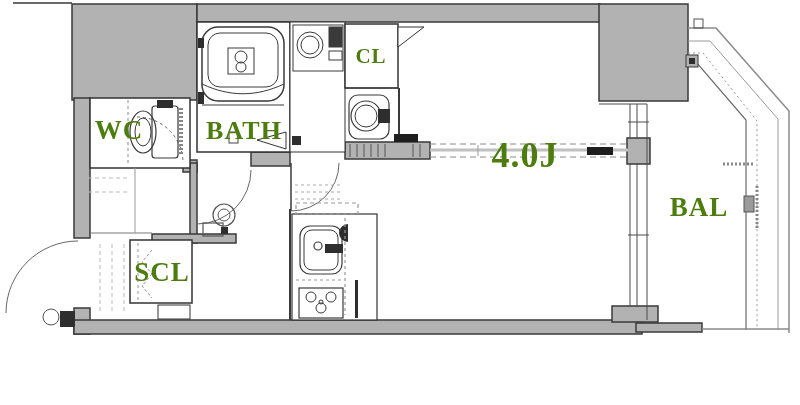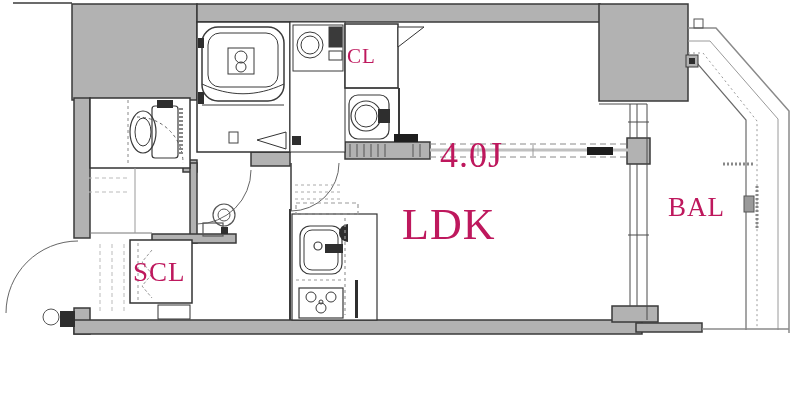--- a/index.html
+++ b/index.html
@@ -1,19 +1,19 @@
 <!DOCTYPE html>
 <html><head>
 <meta charset="utf-8">
 <style>
   html,body{margin:0;padding:0;background:#fff;}
   .plan{position:relative;width:800px;height:405px;background:#fff;overflow:hidden;
         font-family:"Liberation Serif",serif;}
   .plan svg{position:absolute;left:0;top:0;}
-  .lbl{position:absolute;font-weight:normal;color:#be185d;text-align:left;
+  .lbl{position:absolute;font-weight:bold;color:#4d7c0f;text-align:center;
        line-height:1;letter-spacing:1px;white-space:nowrap;}
   .lbl-ent {left:2px;  top:213px; width:76px;  font-size:30px;}
   .lbl-wc  {left:90px; top:117px; width:58px;  font-size:27px;}
   .lbl-bath{left:199px;top:118px; width:90px;  font-size:26px;}
   .lbl-cl  {left:347px;top:46px;  width:48px;  font-size:21px;}
   .lbl-room{left:415px;top:55px;  width:170px; font-size:32px;}
   .lbl-room-size{left:440px;top:89px;width:170px;font-size:36px;margin-top:48px;}
   .lbl-ldk {left:402px;top:203px; width:172px; font-size:44px;}
   .lbl-ldk-size{left:402px;top:246px;width:172px;font-size:36px;}
   .lbl-scl {left:133px;top:259px; width:58px;  font-size:27px;}
@@ -196,18 +196,19 @@
     <rect x="694" y="19" width="9" height="9" stroke="#555" stroke-width="1"></rect>
     <rect x="686" y="55" width="12" height="12" fill="#b2b2b2" stroke="#3a3a3a" stroke-width="1"></rect>
     <rect x="689" y="58" width="6" height="6" fill="#2e2e2e"></rect>
     <line x1="723" y1="164" x2="753" y2="164" stroke="#888" stroke-width="3" stroke-dasharray="2,2"></line>
     <line x1="757" y1="186" x2="757" y2="228" stroke="#888" stroke-width="3" stroke-dasharray="2,2"></line>
   </g>
 
   <rect x="60" y="311" width="15" height="16" fill="#2e2e2e"></rect>
 </svg>
 
+  <div class="lbl lbl-wc">WC</div>
+  <div class="lbl lbl-bath">BATH</div>
   <div class="lbl lbl-cl">CL</div>
   <div class="lbl lbl-room-size">4.0J</div>
-  <div class="lbl lbl-ldk">LDK</div>
   <div class="lbl lbl-bal">BAL</div>
   <div class="lbl lbl-scl">SCL</div>
 </div>
 
 </body></html>

